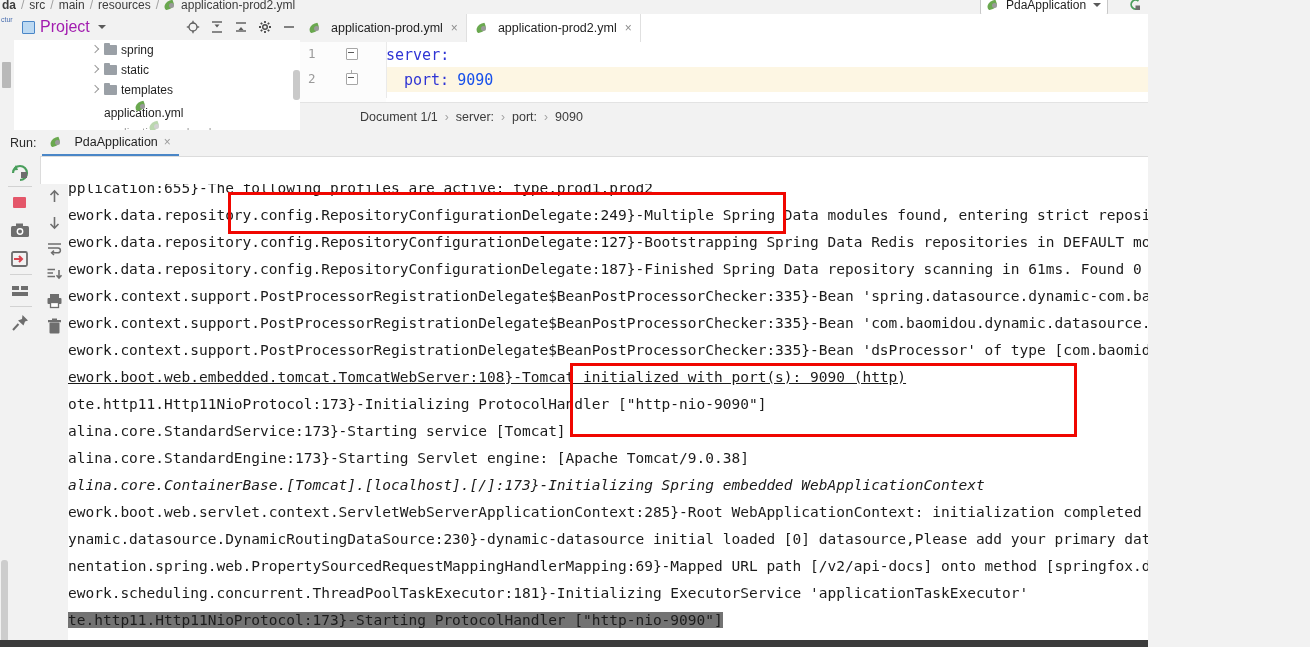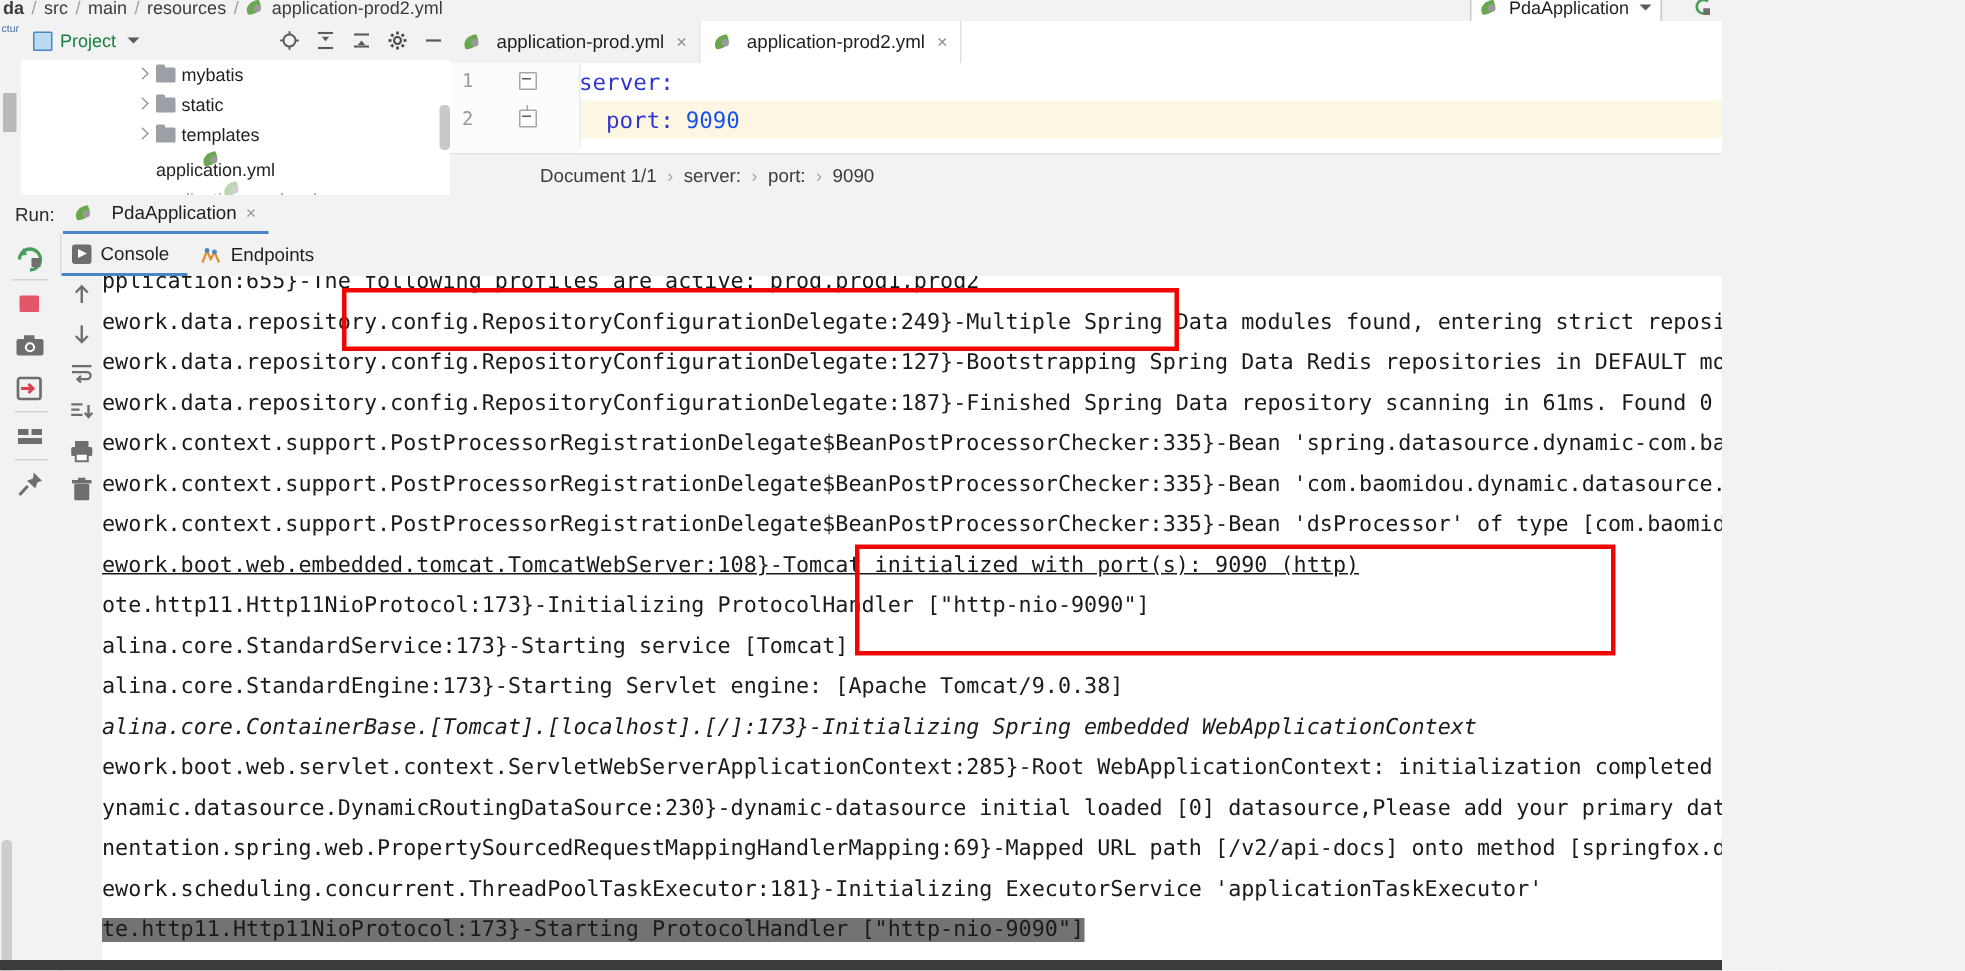--- a/index.html
+++ b/index.html
@@ -57,21 +57,21 @@
   .leftbar .grip{position:absolute;left:2px;top:48px;width:9px;height:26px;background:#b9b9b9;border-radius:1px;}
 
   
   .projpanel{position:absolute;left:14px;top:0;width:286px;height:116px;background:#ffffff;border-right:1px solid #d6d6d6;}
   .projhead{
     position:absolute;left:0;top:0;width:286px;height:26px;background:#f2f2f2;
     display:flex;align-items:center;border-bottom:1px solid #e3e3e3;
   }
   .proj-title{display:flex;align-items:center;gap:5px;padding-left:8px;}
   .proj-sq{width:11px;height:11px;border:1px solid #4a86c7;background:#bcd9f2;border-radius:1px;}
-  .proj-txt{font-size:12px;color:#15803d;}
+  .proj-txt{font-size:16px;color:#a21caf;}
   .caret-dn{
     width:0;height:0;border-left:4px solid transparent;border-right:4px solid transparent;
     border-top:4px solid #5a5a5a;margin-left:3px;
   }
   .proj-tools{position:absolute;right:4px;top:0;height:26px;display:flex;align-items:center;gap:10px;}
   .pt{width:14px;height:14px;position:relative;display:block;}
 
   .tree{position:absolute;left:0;top:26px;width:286px;height:90px;overflow:hidden;background:#fff;}
   .trow{display:flex;align-items:center;height:20px;padding-left:76px;gap:4px;}
   .trow.deep{padding-left:92px;flex-direction:column;}
@@ -307,21 +307,21 @@
                 <line x1="2" y1="7" x2="12" y2="7" stroke="#5a5a5a" stroke-width="1.5"></line>
               </svg>
           </span>
         </div>
       </div>
 
       <div class="tree">
         <div class="trow" style="position:absolute;top:0;">
           <span class="tw"></span>
           <span class="folder"></span>
-          <span class="tlabel">mybatis</span>
+          <span class="tlabel">spring</span>
         </div>
         <div class="trow" style="position:absolute;top:20px;">
           <span class="tw"></span>
           <span class="folder"></span>
           <span class="tlabel">static</span>
         </div>
         <div class="trow" style="position:absolute;top:40px;">
           <span class="tw"></span>
           <span class="folder"></span>
           <span class="tlabel">templates</span>
@@ -409,36 +409,20 @@
               <line x1="11" y1="7" x2="12.8" y2="7"></line>
               <line x1="3" y1="3" x2="4.2" y2="4.2"></line>
               <line x1="9.8" y1="9.8" x2="11" y2="11"></line>
               <line x1="11" y1="3" x2="9.8" y2="4.2"></line>
               <line x1="4.2" y1="9.8" x2="3" y2="11"></line>
             </g>
           </svg>
       </span>
     </div>
 
-    <div class="subtabs">
-      <div class="stab active">
-        <span class="play-sq"></span>
-        <span class="sl">Console</span>
-      </div>
-      <div class="stab">
-        <span class="ep-ico">
-          <svg width="15" height="13" viewBox="0 0 15 13">
-              <path d="M2 11L5 3l2.5 6L10 4l3 7" stroke="#e09030" stroke-width="1.5" fill="none" stroke-linejoin="round"></path>
-              <circle cx="5" cy="3" r="1.6" fill="#4a86c7"></circle>
-              <circle cx="10" cy="4" r="1.6" fill="#4a86c7"></circle>
-            </svg>
-        </span>
-        <span class="sl">Endpoints</span>
-      </div>
-    </div>
 
     <div class="sidebar-a">
       <span class="sbtn" style="top:4px;">
         <svg width="22" height="22" viewBox="0 0 22 22">
             <path d="M4 13a7 7 0 1 1 7 7" stroke="#4a9e5c" stroke-width="2.2" fill="none"></path>
             <path d="M3 5l2 5-5.5.5z" fill="#4a9e5c" transform="translate(4,0)"></path>
             <rect x="12" y="12" width="6" height="6" fill="#6e6e6e"></rect>
           </svg>
       </span>
       <span class="sep-h" style="top:30px;"></span>
@@ -516,21 +500,21 @@
       <span class="sbtn2" style="top:134px;">
         <svg width="17" height="17" viewBox="0 0 17 17">
             <rect x="3.5" y="4.5" width="10" height="11" rx="1" fill="#6e6e6e"></rect>
             <rect x="2" y="2" width="13" height="2.3" fill="#6e6e6e"></rect>
             <rect x="6" y="0.5" width="5" height="2" fill="#6e6e6e"></rect>
           </svg>
       </span>
     </div>
 
     <div class="console">
-      <div class="cline" style="top:-4px;">pplication:655}-The following profiles are active: prod,prod1,prod2</div>
+      <div class="cline" style="top:-4px;">pplication:655}-The following profiles are active: type,prod1,prod2</div>
       <div class="cline" style="top:23px;">ework.data.repository.config.RepositoryConfigurationDelegate:249}-Multiple Spring Data modules found, entering strict reposi</div>
       <div class="cline" style="top:50px;">ework.data.repository.config.RepositoryConfigurationDelegate:127}-Bootstrapping Spring Data Redis repositories in DEFAULT mo</div>
       <div class="cline" style="top:77px;">ework.data.repository.config.RepositoryConfigurationDelegate:187}-Finished Spring Data repository scanning in 61ms. Found 0</div>
       <div class="cline" style="top:104px;">ework.context.support.PostProcessorRegistrationDelegate$BeanPostProcessorChecker:335}-Bean 'spring.datasource.dynamic-com.ba</div>
       <div class="cline" style="top:131px;">ework.context.support.PostProcessorRegistrationDelegate$BeanPostProcessorChecker:335}-Bean 'com.baomidou.dynamic.datasource.</div>
       <div class="cline" style="top:158px;">ework.context.support.PostProcessorRegistrationDelegate$BeanPostProcessorChecker:335}-Bean 'dsProcessor' of type [com.baomid</div>
       <div class="cline" style="top:185px;text-decoration:underline;">ework.boot.web.embedded.tomcat.TomcatWebServer:108}-Tomcat initialized with port(s): 9090 (http)</div>
       <div class="cline" style="top:212px;">ote.http11.Http11NioProtocol:173}-Initializing ProtocolHandler ["http-nio-9090"]</div>
       <div class="cline" style="top:239px;">alina.core.StandardService:173}-Starting service [Tomcat]</div>
       <div class="cline" style="top:266px;">alina.core.StandardEngine:173}-Starting Servlet engine: [Apache Tomcat/9.0.38]</div>

